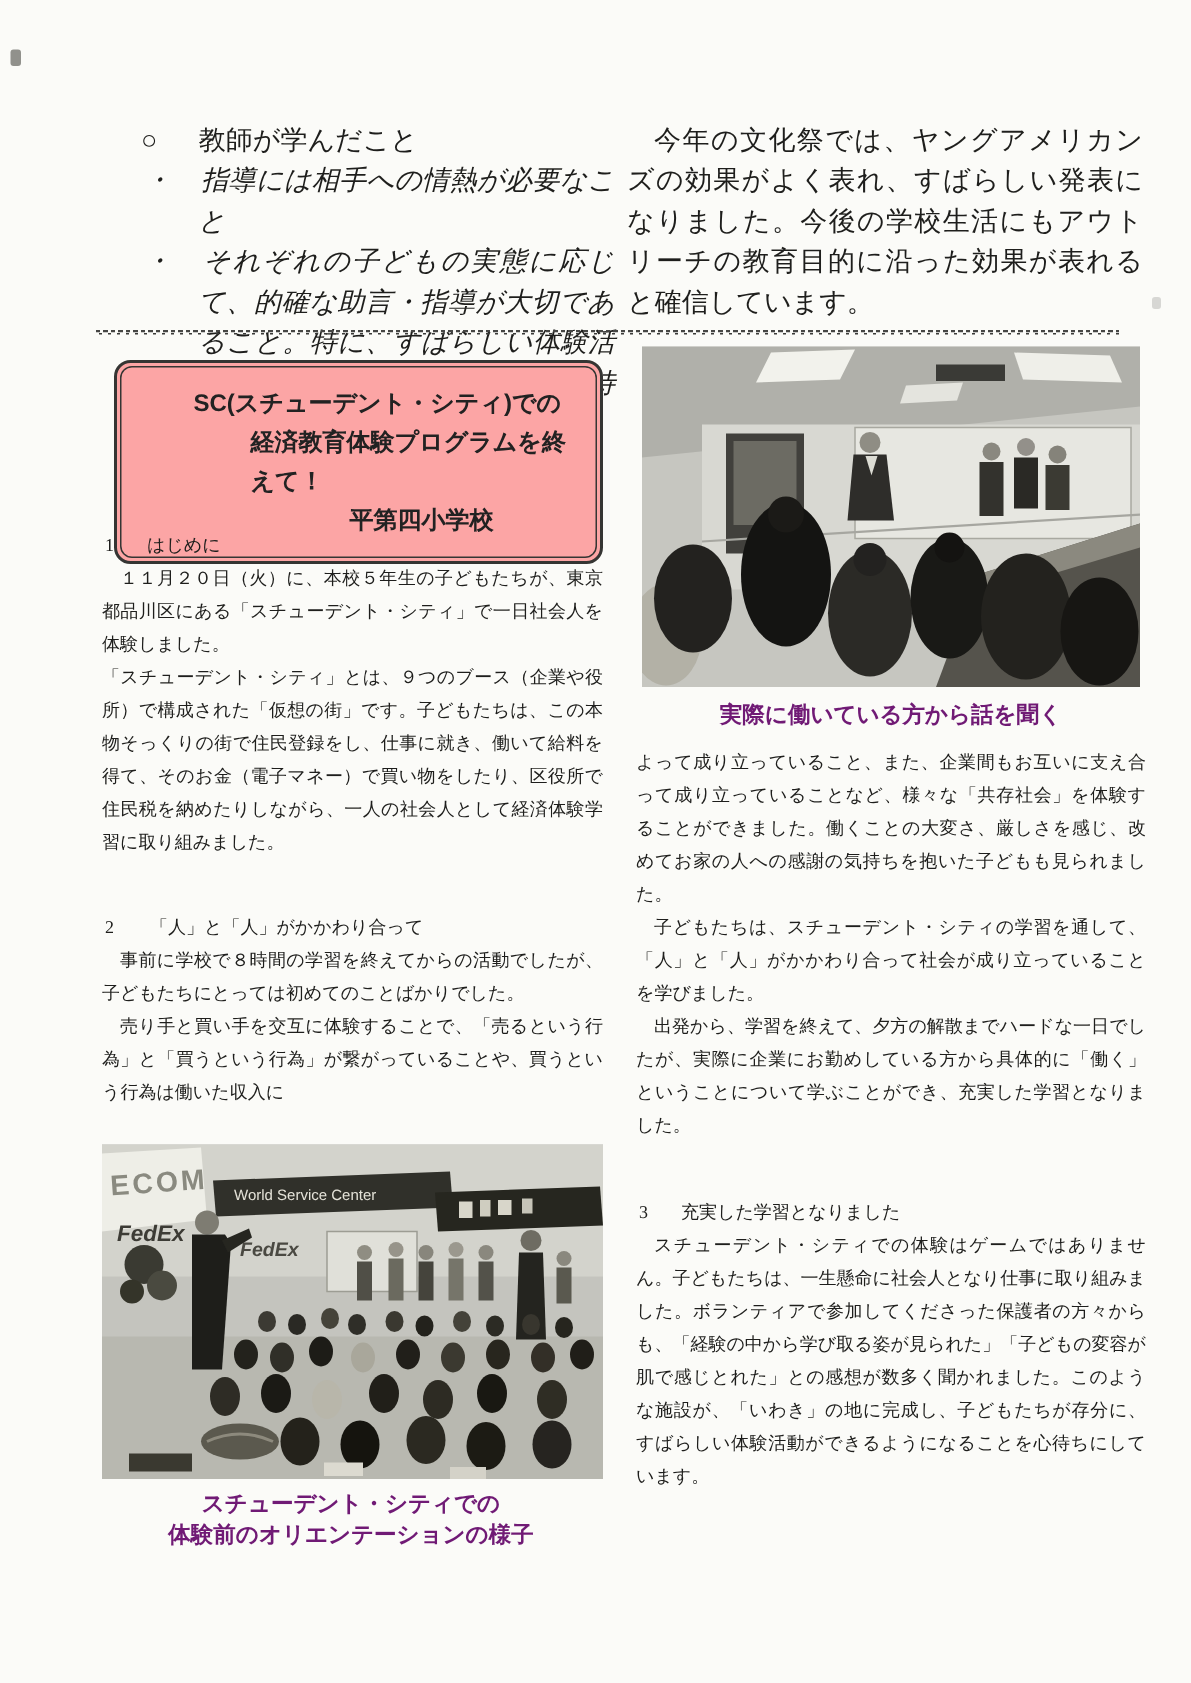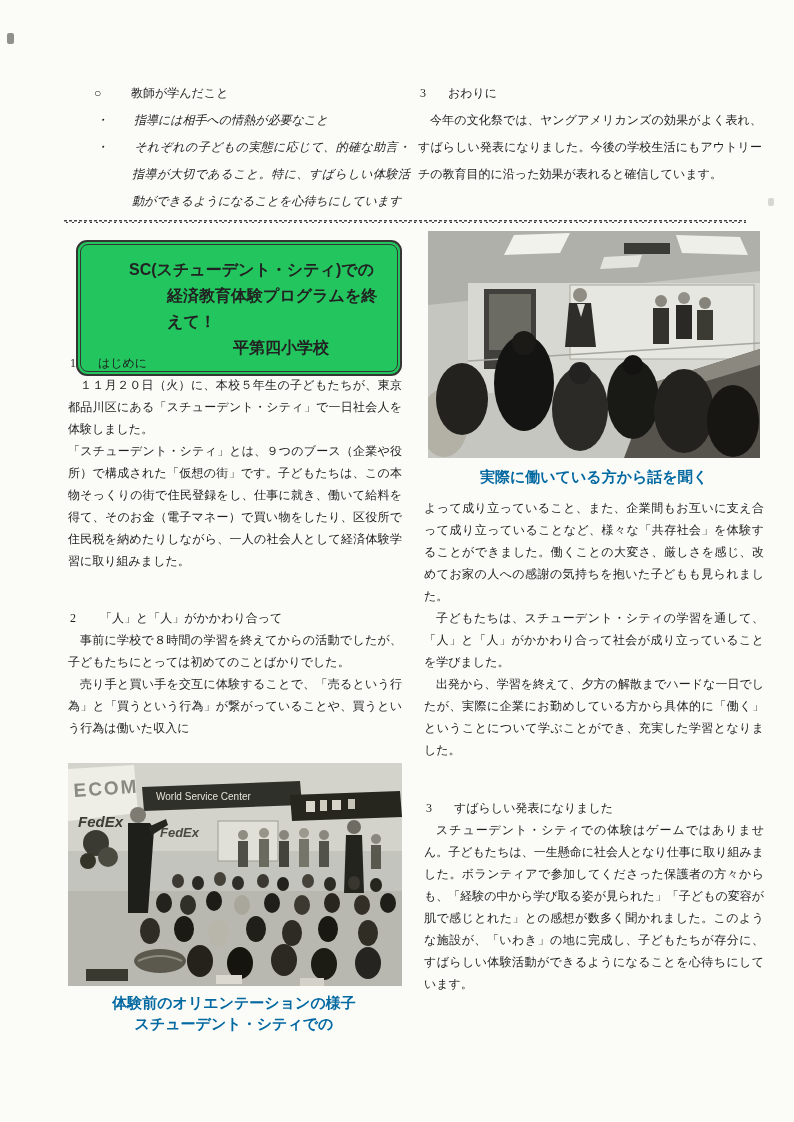--- a/index.html
+++ b/index.html
@@ -8,21 +8,21 @@
     background:#e9e9e6;
     font-family:"Liberation Serif","DejaVu Serif",serif;
   }
   .page{
     position:relative;width:794px;height:1122px;
     background:#fbfbf8;overflow:hidden;color:#1e1e1c;
   }
   .abs{position:absolute;}
   
   .serif{font-size:12px;line-height:22px;text-align:justify;}
-  .toptext{font-size:12px;line-height:27px;text-align:justify;}
+  .toptext{font-size:18px;line-height:27px;text-align:justify;}
   p{margin:0;}
   .indent1{text-indent:1em;}
   .noindent{text-indent:0;}
   .sec-head{white-space:nowrap;}
   .sec-num{display:inline-block;padding-left:2px;}
   .sec-title{display:inline-block;margin-left:22px;}
   .sec-title.tight{margin-left:24px;}
   
   .note-title-row{white-space:nowrap;}
   .circle-marker{display:inline-block;width:16px;}
@@ -36,38 +36,38 @@
     background-image:
       repeating-linear-gradient(90deg,#464644 0 3px,rgba(0,0,0,0) 3px 5px),
       repeating-linear-gradient(90deg,#3a3a38 0 2px,rgba(0,0,0,0) 2px 6px);
     background-size:100% 1.5px,100% 1.5px;
     background-position:0 0,2px 1.5px;
     background-repeat:no-repeat;
   }
   
   .title-box{
     border:2px solid #353533;border-radius:11px;padding:2px;
-    background:#22c55e;
+    background:#fca5a5;
   }
   .title-box-inner{
     border:1px solid #353533;border-radius:8px;
     padding:12px 14px 10px 14px;
     font-family:"Liberation Sans","DejaVu Sans",sans-serif;
     font-weight:bold;font-size:16px;line-height:26px;color:#222;
   }
   .tb-line1{padding-left:34px;}
   .tb-line2{padding-left:72px;}
   .tb-line3{text-align:right;padding-right:54px;}
   
   .photo{margin:0;padding:0;background:#c9c9c4;}
   .photo svg{display:block;width:100%;height:100%;}
   .caption{
     font-family:"Liberation Sans","DejaVu Sans",sans-serif;
     font-weight:bold;font-size:15px;line-height:21px;
-    color:#0369a1;text-align:center;
+    color:#701a75;text-align:center;
   }
   
   .artifact{background:#6d6d68;border-radius:2px;opacity:.75;}
   .artifact.faint{opacity:.25;}
 </style>
 </head>
 <body>
 
 <div class="page">
 
@@ -83,23 +83,20 @@
       <div class="note-item">
         <span class="dot">・</span><span>指導には相手への情熱が必要なこと</span>
       </div>
       <div class="note-item">
         <span class="dot">・</span><span>それぞれの子どもの実態に応じて、的確な助言・指導が大切であること。特に、すばらしい体験活動ができるようになることを心待ちにしています</span>
       </div>
     </div>
   </div>
 
   <section class="abs toptext" style="left:418px;top:80px;width:344px;">
-    <div class="sec-head">
-      <span class="sec-num">3</span><span class="sec-title">おわりに</span>
-    </div>
     <p class="indent1">今年の文化祭では、ヤングアメリカンズの効果がよく表れ、すばらしい発表になりました。今後の学校生活にもアウトリーチの教育目的に沿った効果が表れると確信しています。</p>
   </section>
 
   <div class="abs divider" style="left:64px;top:220px;width:682px;"></div>
 
   <div class="abs title-box" style="left:76px;top:240px;width:318px;">
     <div class="title-box-inner">
       <div class="tb-line1">SC(スチューデント・シティ)での</div>
       <div class="tb-line2">経済教育体験プログラムを終えて！</div>
       <div class="tb-line3">平第四小学校</div>
@@ -241,30 +238,30 @@
         <ellipse cx="300" cy="200" rx="13" ry="16" fill="#262420"></ellipse>
       </g>
       <ellipse cx="92" cy="198" rx="26" ry="12" fill="#5b594e"></ellipse>
       <path d="M70,198 q22,-10 44,0" stroke="#8d8a7d" stroke-width="2" fill="none"></path>
       <rect x="18" y="206" width="42" height="12" fill="#3a3930"></rect>
       <rect x="148" y="212" width="26" height="9" fill="#dcdad0"></rect>
       <rect x="232" y="215" width="24" height="8" fill="#d4d2c8"></rect>
     </svg>
   </figure>
   <div class="abs caption" style="left:60px;top:992px;width:348px;">
+    <div>スチューデント・シティでの</div>
     <div>体験前のオリエンテーションの様子</div>
-    <div>スチューデント・シティでの</div>
   </div>
 
   <section class="abs serif" style="left:424px;top:497px;width:340px;">
     <p class="noindent">よって成り立っていること、また、企業間もお互いに支え合って成り立っていることなど、様々な「共存社会」を体験することができました。働くことの大変さ、厳しさを感じ、改めてお家の人への感謝の気持ちを抱いた子どもも見られました。</p>
     <p class="indent1">子どもたちは、スチューデント・シティの学習を通して、「人」と「人」がかかわり合って社会が成り立っていることを学びました。</p>
     <p class="indent1">出発から、学習を終えて、夕方の解散までハードな一日でしたが、実際に企業にお勤めしている方から具体的に「働く」ということについて学ぶことができ、充実した学習となりました。</p>
   </section>
 
   <section class="abs serif" style="left:424px;top:797px;width:340px;">
     <div class="sec-head">
-      <span class="sec-num">3</span><span class="sec-title">すばらしい発表になりました</span>
+      <span class="sec-num">3</span><span class="sec-title">充実した学習となりました</span>
     </div>
     <p class="indent1">スチューデント・シティでの体験はゲームではありません。子どもたちは、一生懸命に社会人となり仕事に取り組みました。ボランティアで参加してくださった保護者の方々からも、「経験の中から学び取る姿が見られた」「子どもの変容が肌で感じとれた」との感想が数多く聞かれました。このような施設が、「いわき」の地に完成し、子どもたちが存分に、すばらしい体験活動ができるようになることを心待ちにしています。</p>
   </section>
 
 </div>
 
 </body></html>

